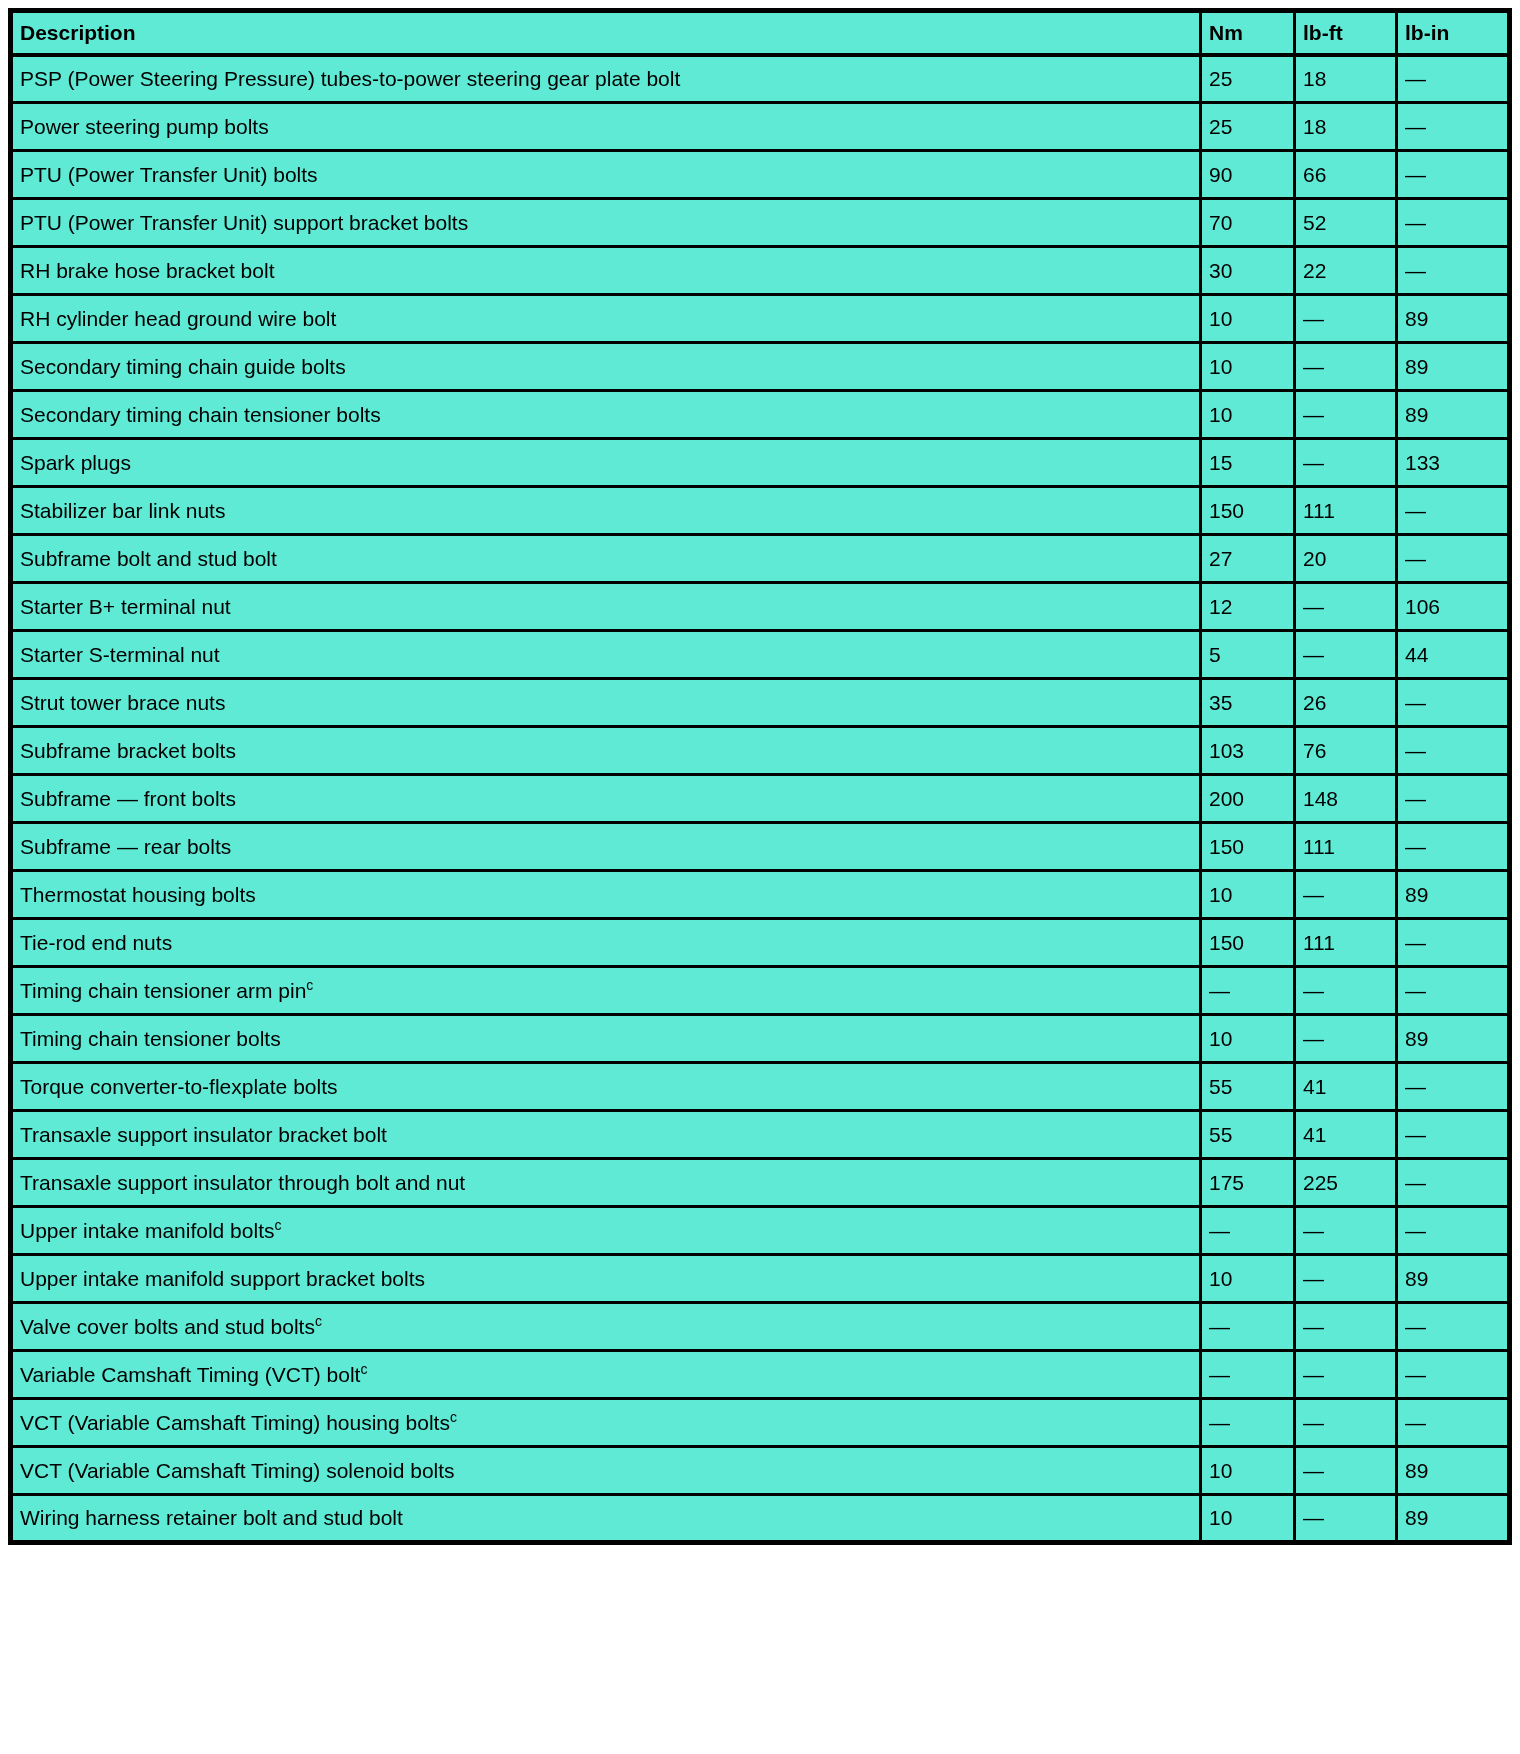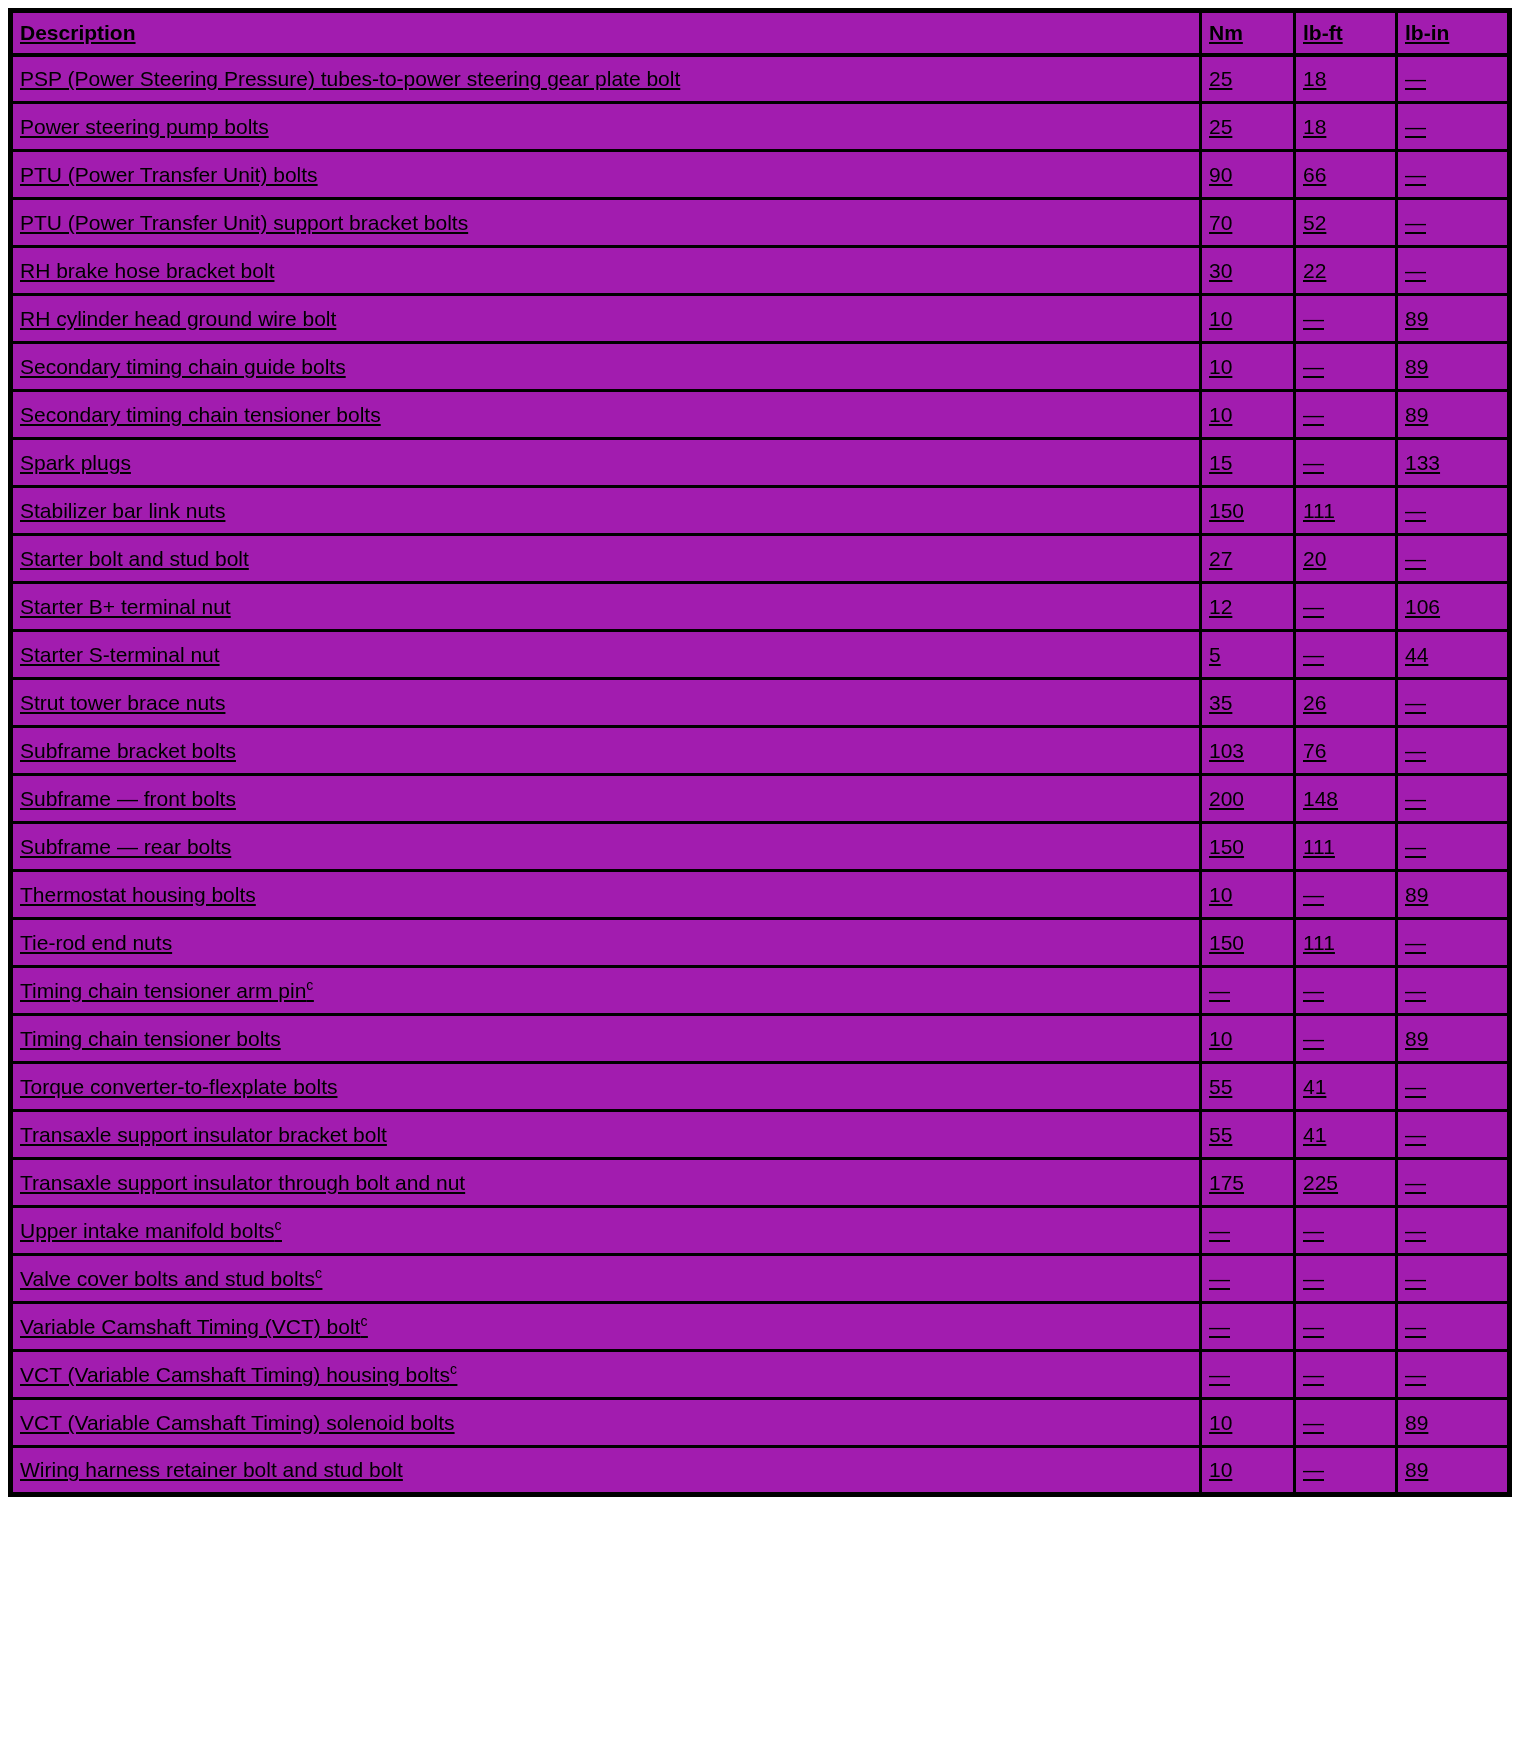--- a/index.html
+++ b/index.html
@@ -19,22 +19,21 @@
     background: #ffffff;
   }
   table.spec-table {
     position: absolute;
     left: 8px;
     top: 8px;
     width: 1504px;
     border-collapse: collapse;
     border: 5px solid #000000;
     table-layout: fixed;
-    background: #a21caf;
-    text-decoration: underline;
+    background: #5eead4;
   }
   table.spec-table th,
   table.spec-table td {
     border: 3px solid #000000;
     font-size: 21px;
     line-height: 1.1;
     text-align: left;
     vertical-align: middle;
     padding: 0 4px 0 7px;
     box-sizing: border-box;
@@ -135,21 +134,21 @@
           <td>—</td>
           <td>133</td>
         </tr>
         <tr>
           <td><span>Stabilizer bar link nuts</span></td>
           <td>150</td>
           <td>111</td>
           <td>—</td>
         </tr>
         <tr>
-          <td><span>Starter bolt and stud bolt</span></td>
+          <td><span>Subframe bolt and stud bolt</span></td>
           <td>27</td>
           <td>20</td>
           <td>—</td>
         </tr>
         <tr>
           <td><span>Starter B+ terminal nut</span></td>
           <td>12</td>
           <td>—</td>
           <td>106</td>
         </tr>
@@ -223,20 +222,26 @@
           <td><span>Transaxle support insulator through bolt and nut</span></td>
           <td>175</td>
           <td>225</td>
           <td>—</td>
         </tr>
         <tr>
           <td><span>Upper intake manifold bolts</span><span class="sup">c</span></td>
           <td>—</td>
           <td>—</td>
           <td>—</td>
+        </tr>
+        <tr>
+          <td><span>Upper intake manifold support bracket bolts</span></td>
+          <td>10</td>
+          <td>—</td>
+          <td>89</td>
         </tr>
         <tr>
           <td><span>Valve cover bolts and stud bolts</span><span class="sup">c</span></td>
           <td>—</td>
           <td>—</td>
           <td>—</td>
         </tr>
         <tr>
           <td><span>Variable Camshaft Timing (VCT) bolt</span><span class="sup">c</span></td>
           <td>—</td>

